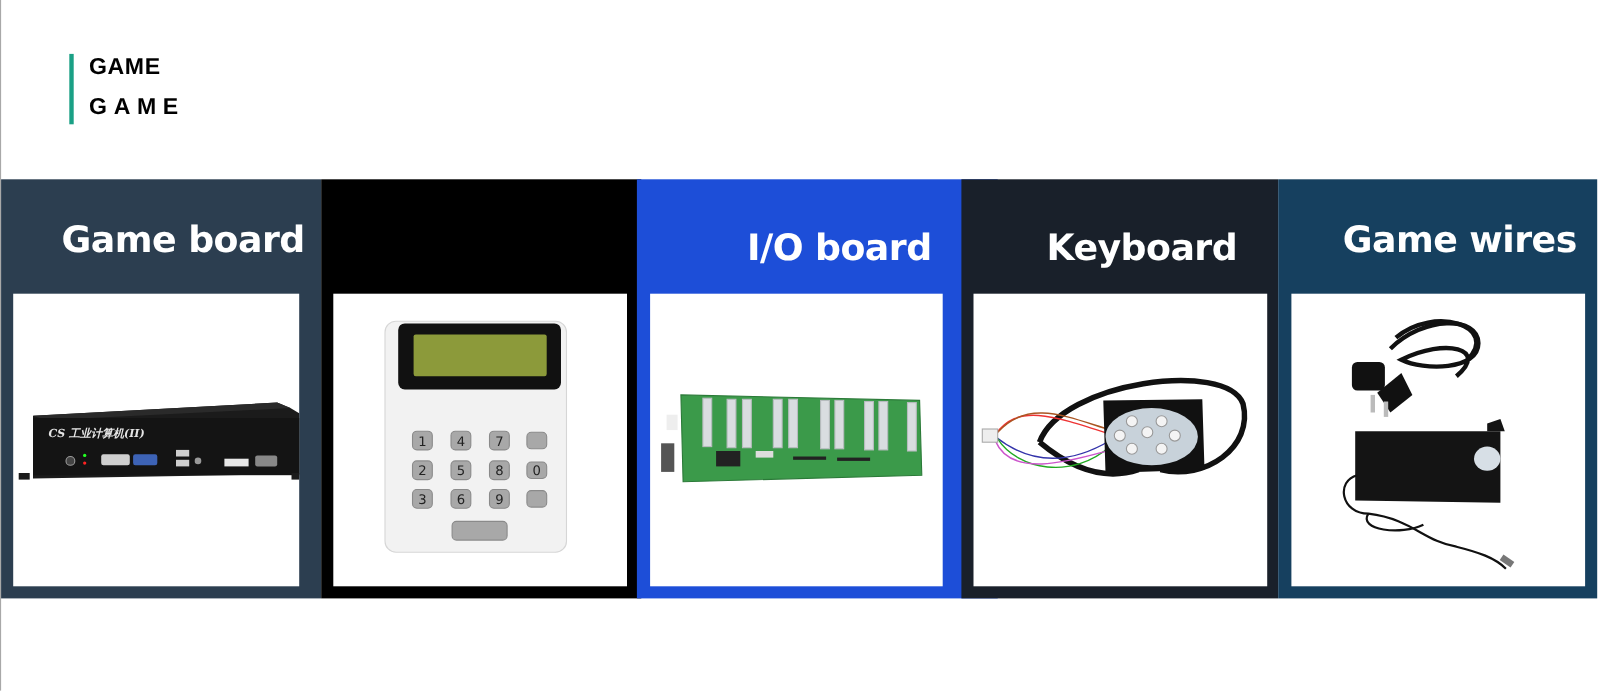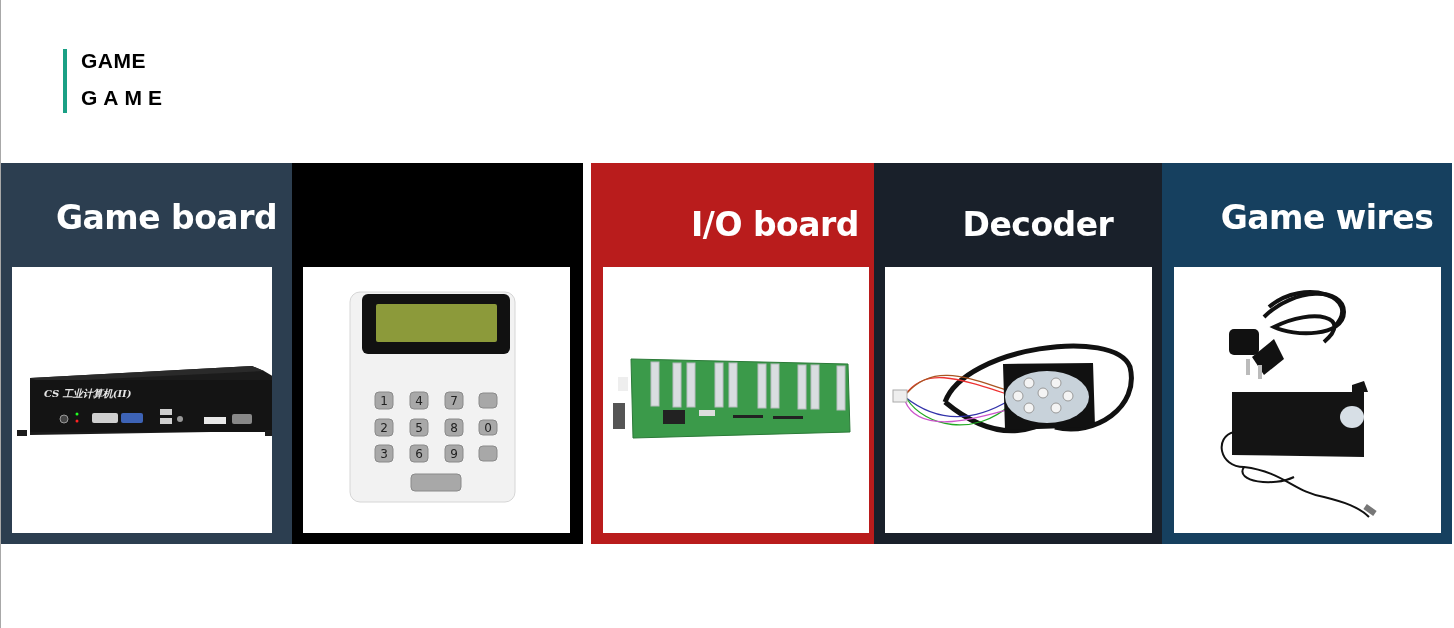--- a/index.html
+++ b/index.html
@@ -86,21 +86,21 @@
             <text x="151" y="165">8</text>
             <text x="185" y="165">0</text>
           <text x="81" y="191">3</text>
             <text x="116" y="191">6</text>
             <text x="151" y="191">9</text>
         </g>
       </svg>
     </div>
   </div>
 
-  <div class="panel" style="left:590px; width:328px; background:#b91c1c;">
+  <div class="panel" style="left:578px; width:328px; background:#1d4ed8;">
     <div class="panel-label" style="top:45px;">I/O board</div>
     <div class="card" style="left:12px; width:266px;">
       <svg width="266" height="266" viewBox="0 0 266 266">
         <polygon points="28,92 245,97 247,165 30,171" fill="#3b9a4a"></polygon>
         <polygon points="28,92 245,97 247,165 30,171" fill="none" stroke="#2b7a38"></polygon>
         <g fill="#d9dde0" stroke="#b8bcbf">
           <rect x="48" y="95" width="8" height="44"></rect>
             <rect x="70" y="96" width="8" height="44"></rect>
           <rect x="84" y="96" width="8" height="44"></rect>
             <rect x="112" y="96" width="8" height="44"></rect>
@@ -115,21 +115,21 @@
         <rect x="15" y="110" width="10" height="14" fill="#eee"></rect>
         <rect x="60" y="143" width="22" height="14" fill="#222"></rect>
         <rect x="96" y="143" width="16" height="6" fill="#ddd"></rect>
         <rect x="130" y="148" width="30" height="3" fill="#222"></rect>
         <rect x="170" y="149" width="30" height="3" fill="#222"></rect>
       </svg>
     </div>
   </div>
 
   <div class="panel" style="left:873px; width:288px; background:#19202a;">
-    <div class="panel-label" style="top:45px;">Decoder</div>
+    <div class="panel-label" style="top:45px;">Keyboard</div>
     <div class="card" style="left:11px; width:267px;">
       <svg width="267" height="266" viewBox="0 0 267 266">
         <path d="M60,135 C80,80 230,60 245,100 C255,140 210,170 170,160" fill="none" stroke="#111" stroke-width="5"></path>
         <path d="M60,135 C90,160 120,170 150,160" fill="none" stroke="#111" stroke-width="5"></path>
         <g fill="none" stroke-width="1.3">
           <path d="M20,128 C40,100 70,110 125,128" stroke="#e33"></path>
           <path d="M20,130 C45,150 80,160 125,133" stroke="#33a"></path>
           <path d="M22,132 C40,160 90,170 125,138" stroke="#2a2"></path>
           <path d="M22,126 C50,95 85,112 125,124" stroke="#a52"></path>
           <path d="M20,134 C35,170 95,150 125,142" stroke="#c5c"></path>

